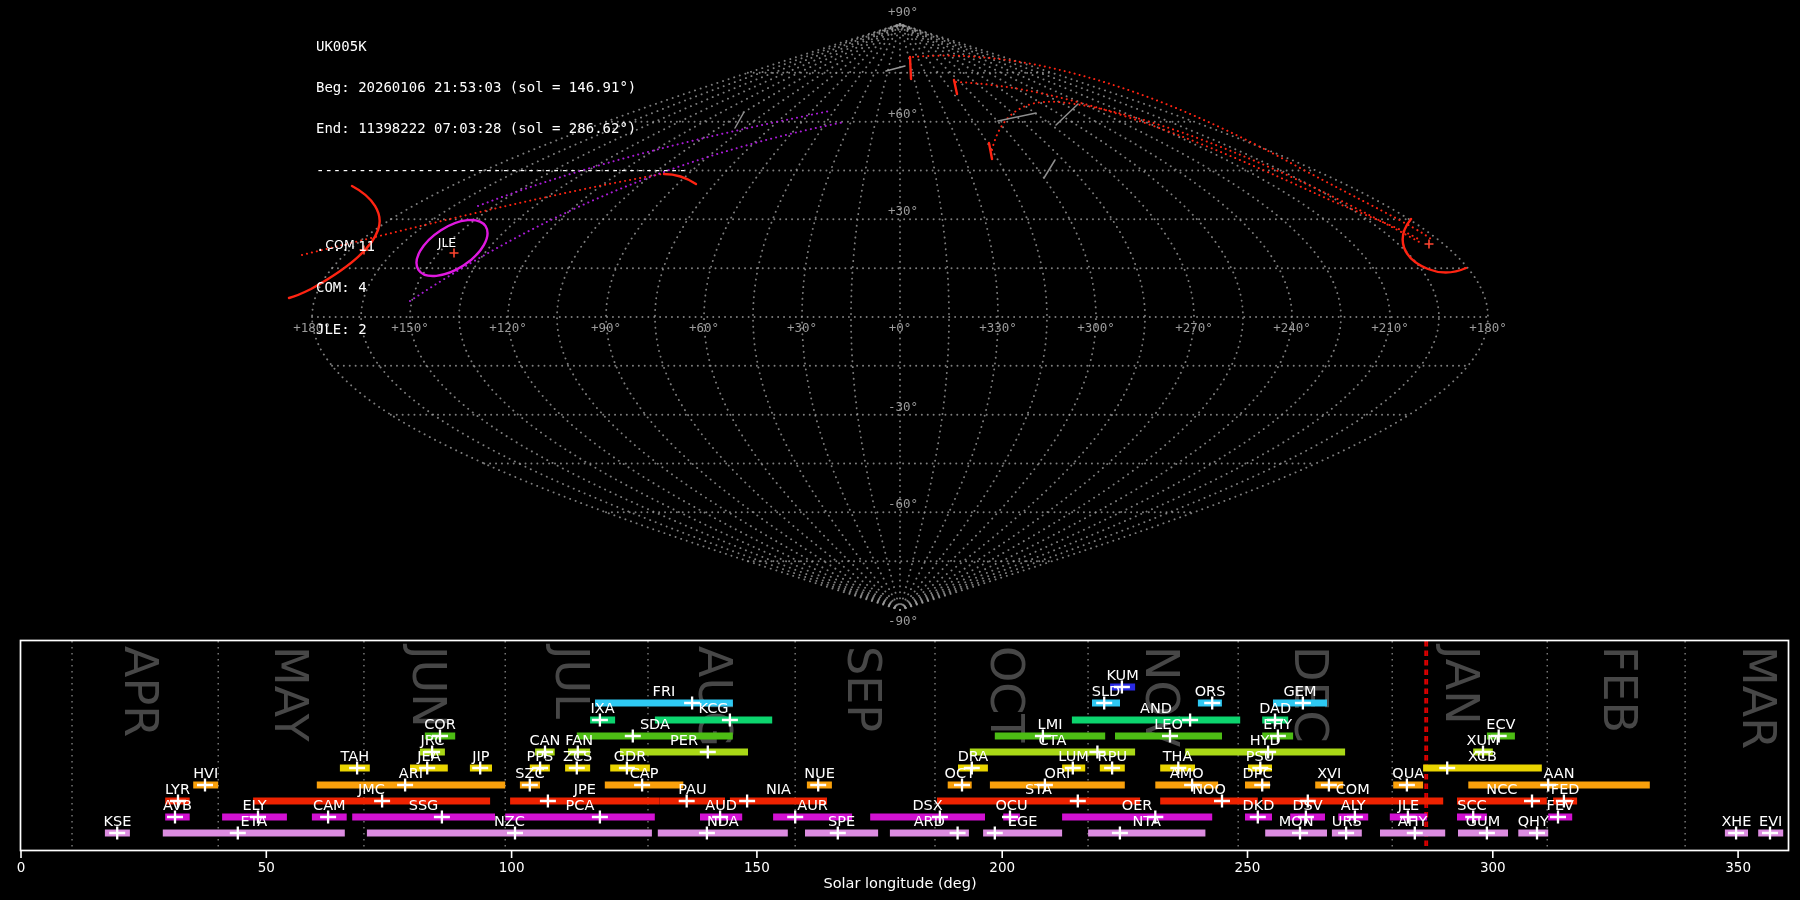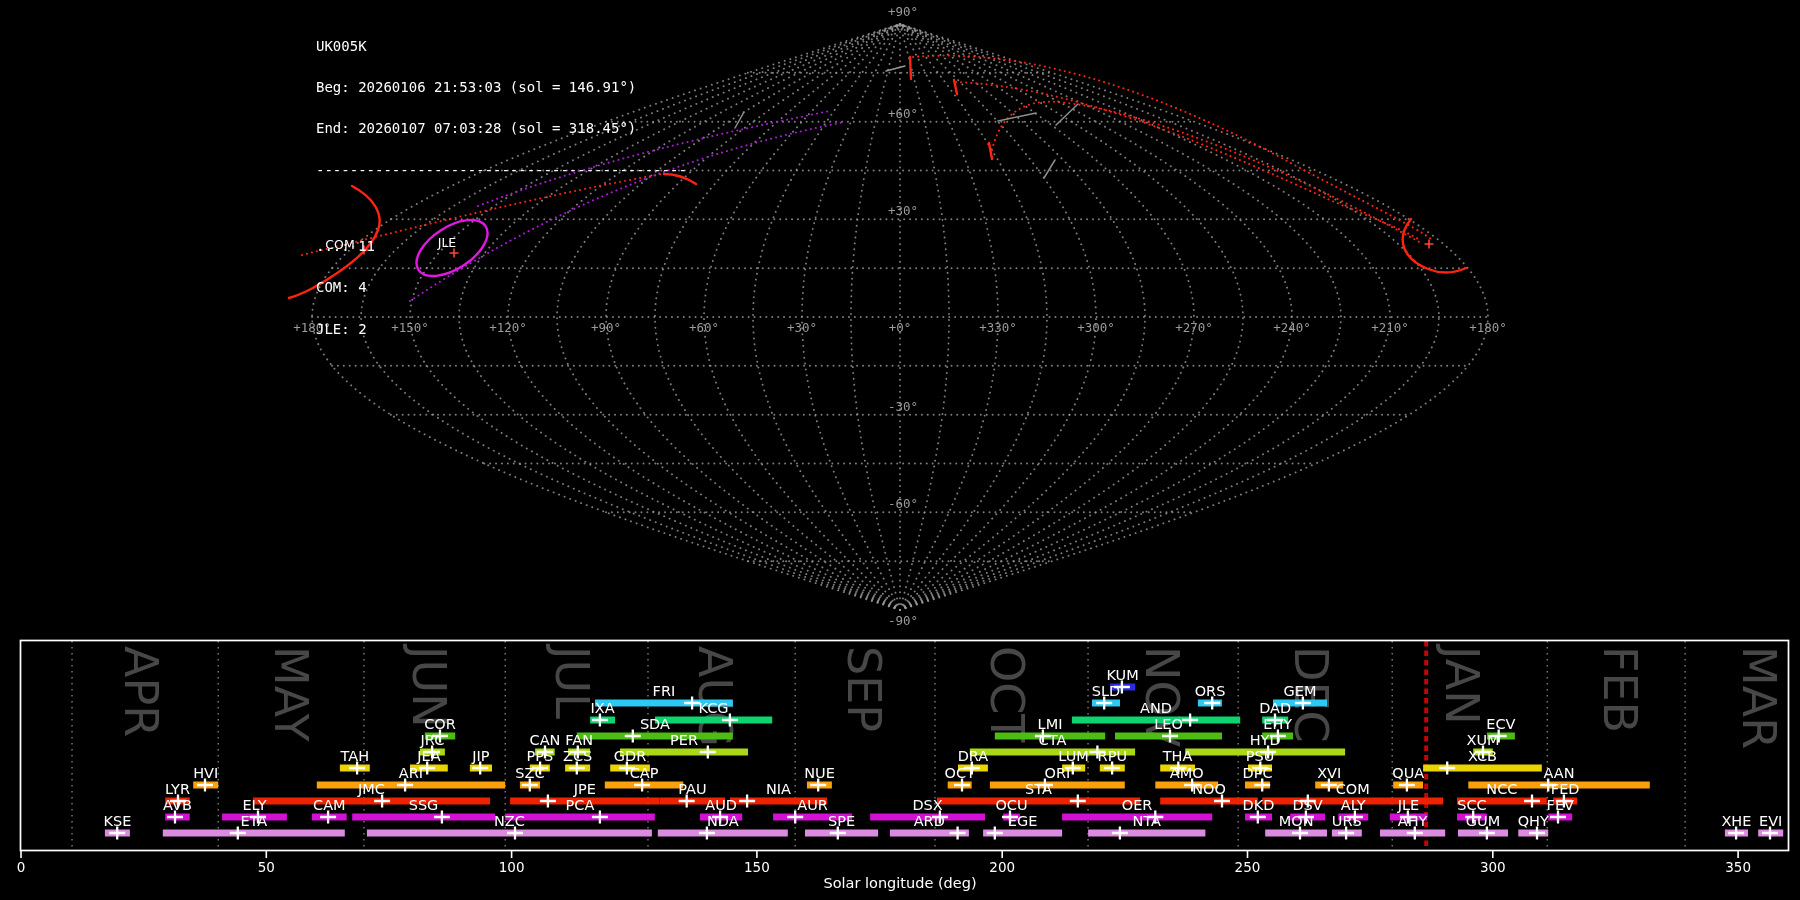--- a/index.html
+++ b/index.html
@@ -408,20 +408,20 @@
       <text x="1492.8" y="872" fill="#fff" font-size="13.5px" text-anchor="middle">300</text>
       <line x1="1738.1" y1="851" x2="1738.1" y2="858" stroke="#fff" stroke-width="1.6"></line>
       <text x="1738.1" y="872" fill="#fff" font-size="13.5px" text-anchor="middle">350</text>
       <text x="900" y="888" fill="#fff" font-size="14.5px" text-anchor="middle">Solar longitude (deg)</text>
     </g>
 </svg>
 
 <div id="info">
   <div>UK005K</div>
   <div>Beg: 20260106 21:53:03 (sol = 146.91°)</div>
-  <div>End: 20260107 07:03:28 (sol = 318.45°)</div>
+  <div>End: 11398222 07:03:28 (sol = 286.62°)</div>
   <div>--------------------------------------------</div>
   <div id="counts">
     <div>...: 11</div>
     <div>COM: 4</div>
     <div>JLE: 2</div>
   </div>
 </div>
 
 </body></html>

